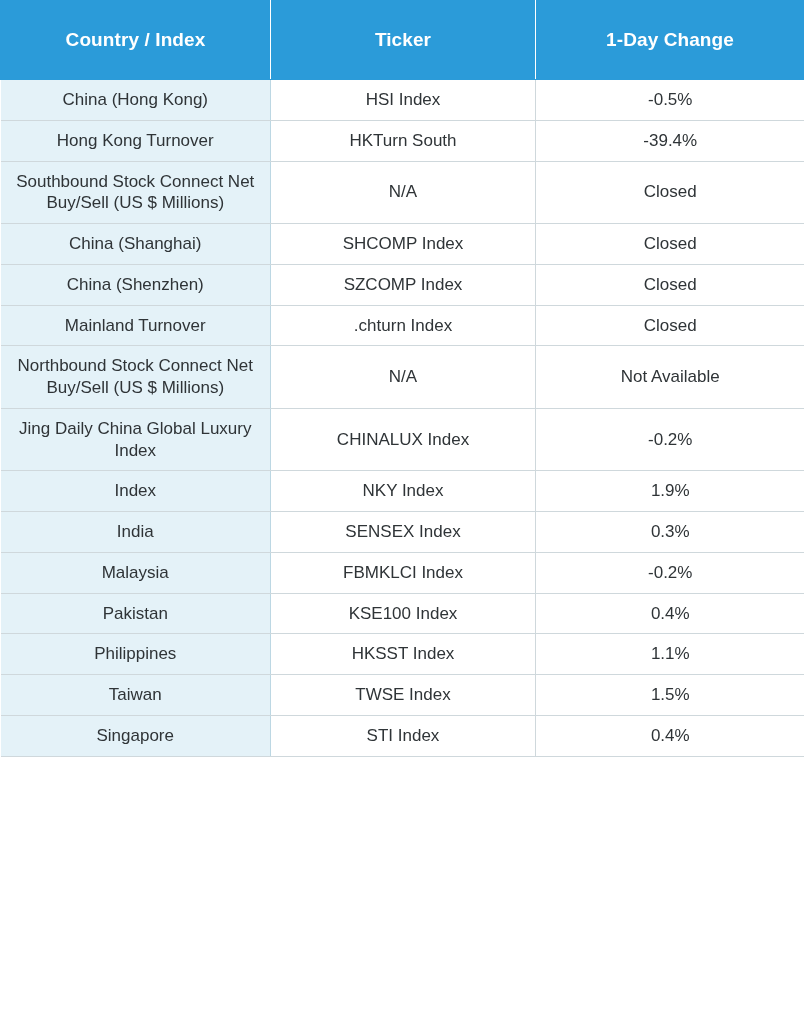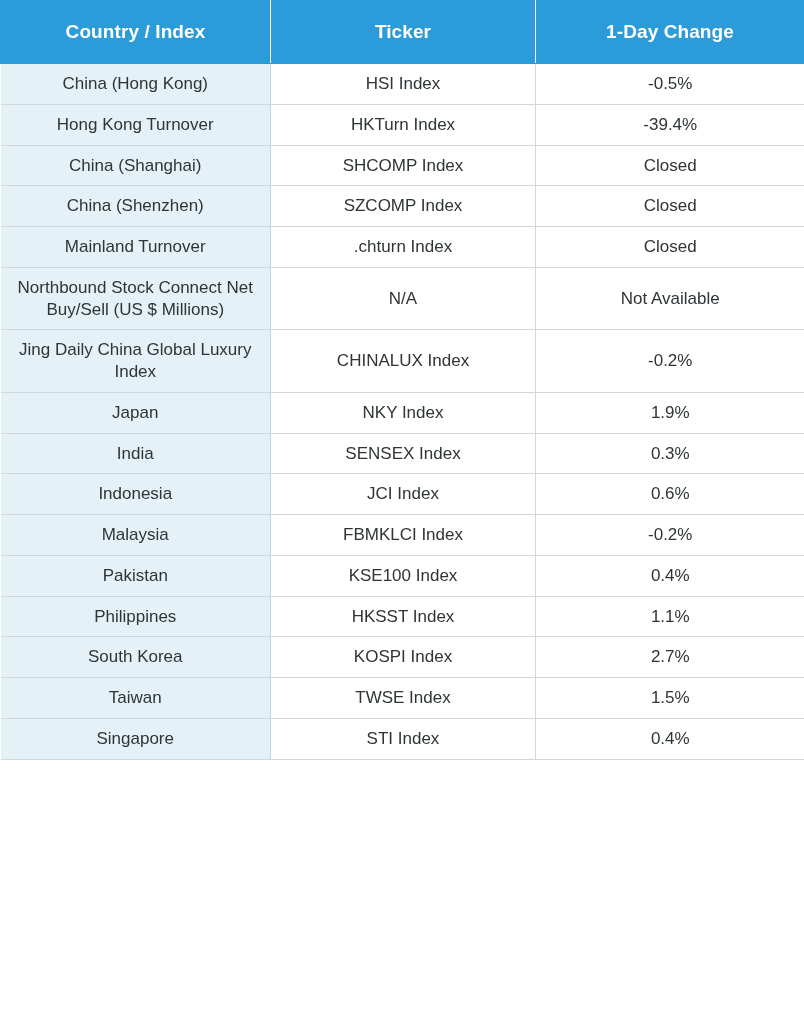--- a/index.html
+++ b/index.html
@@ -25,21 +25,21 @@
   table.data-table col.c0 { width: 270px; }
   table.data-table col.c1 { width: 265px; }
   table.data-table col.c2 { width: 269px; }
 
   table.data-table thead th {
     background: #2B9BD9;
     color: #ffffff;
     font-size: 19px;
     font-weight: bold;
     text-align: center;
-    padding: 20px 8px;
+    padding: 28px 8px;
     border: 1px solid #2B9BD9;
     letter-spacing: 0.1px;
   }
   table.data-table thead th.col-country { border-right: 1px solid #ffffff; }
   table.data-table thead th.col-ticker { border-right: 1px solid #ffffff; }
 
   table.data-table tbody td {
     font-size: 17px;
     color: #2F3437;
     text-align: center;
@@ -83,22 +83,27 @@
       </tr>
     </thead>
     <tbody id="table-body">
         <tr>
           <td class="cell-country nowrapish">China (Hong Kong)</td>
           <td class="cell-ticker">HSI Index</td>
           <td class="cell-change">-0.5%</td>
         </tr>
         <tr>
           <td class="cell-country nowrapish">Hong Kong Turnover</td>
-          <td class="cell-ticker">HKTurn Index</td>
+          <td class="cell-ticker">HKTurn South</td>
           <td class="cell-change">-39.4%</td>
+        </tr>
+        <tr>
+          <td class="cell-country nowrapish">Southbound Stock Connect Net Buy/Sell (US $ Millions)</td>
+          <td class="cell-ticker">N/A</td>
+          <td class="cell-change">Closed</td>
         </tr>
         <tr>
           <td class="cell-country nowrapish">China (Shanghai)</td>
           <td class="cell-ticker">SHCOMP Index</td>
           <td class="cell-change">Closed</td>
         </tr>
         <tr>
           <td class="cell-country nowrapish">China (Shenzhen)</td>
           <td class="cell-ticker">SZCOMP Index</td>
           <td class="cell-change">Closed</td>
@@ -112,55 +117,45 @@
           <td class="cell-country nowrapish">Northbound Stock Connect Net Buy/Sell (US $ Millions)</td>
           <td class="cell-ticker">N/A</td>
           <td class="cell-change">Not Available</td>
         </tr>
         <tr>
           <td class="cell-country nowrapish">Jing Daily China Global Luxury Index</td>
           <td class="cell-ticker">CHINALUX Index</td>
           <td class="cell-change">-0.2%</td>
         </tr>
         <tr>
-          <td class="cell-country nowrapish">Japan</td>
+          <td class="cell-country nowrapish">Index</td>
           <td class="cell-ticker">NKY Index</td>
           <td class="cell-change">1.9%</td>
         </tr>
         <tr>
           <td class="cell-country nowrapish">India</td>
           <td class="cell-ticker">SENSEX Index</td>
           <td class="cell-change">0.3%</td>
-        </tr>
-        <tr>
-          <td class="cell-country nowrapish">Indonesia</td>
-          <td class="cell-ticker">JCI Index</td>
-          <td class="cell-change">0.6%</td>
         </tr>
         <tr>
           <td class="cell-country nowrapish">Malaysia</td>
           <td class="cell-ticker">FBMKLCI Index</td>
           <td class="cell-change">-0.2%</td>
         </tr>
         <tr>
           <td class="cell-country nowrapish">Pakistan</td>
           <td class="cell-ticker">KSE100 Index</td>
           <td class="cell-change">0.4%</td>
         </tr>
         <tr>
           <td class="cell-country nowrapish">Philippines</td>
           <td class="cell-ticker">HKSST Index</td>
           <td class="cell-change">1.1%</td>
         </tr>
         <tr>
-          <td class="cell-country nowrapish">South Korea</td>
-          <td class="cell-ticker">KOSPI Index</td>
-          <td class="cell-change">2.7%</td>
-        </tr>
-        <tr>
           <td class="cell-country nowrapish">Taiwan</td>
           <td class="cell-ticker">TWSE Index</td>
           <td class="cell-change">1.5%</td>
         </tr>
         <tr>
           <td class="cell-country nowrapish">Singapore</td>
           <td class="cell-ticker">STI Index</td>
           <td class="cell-change">0.4%</td>
         </tr>
       </tbody>

